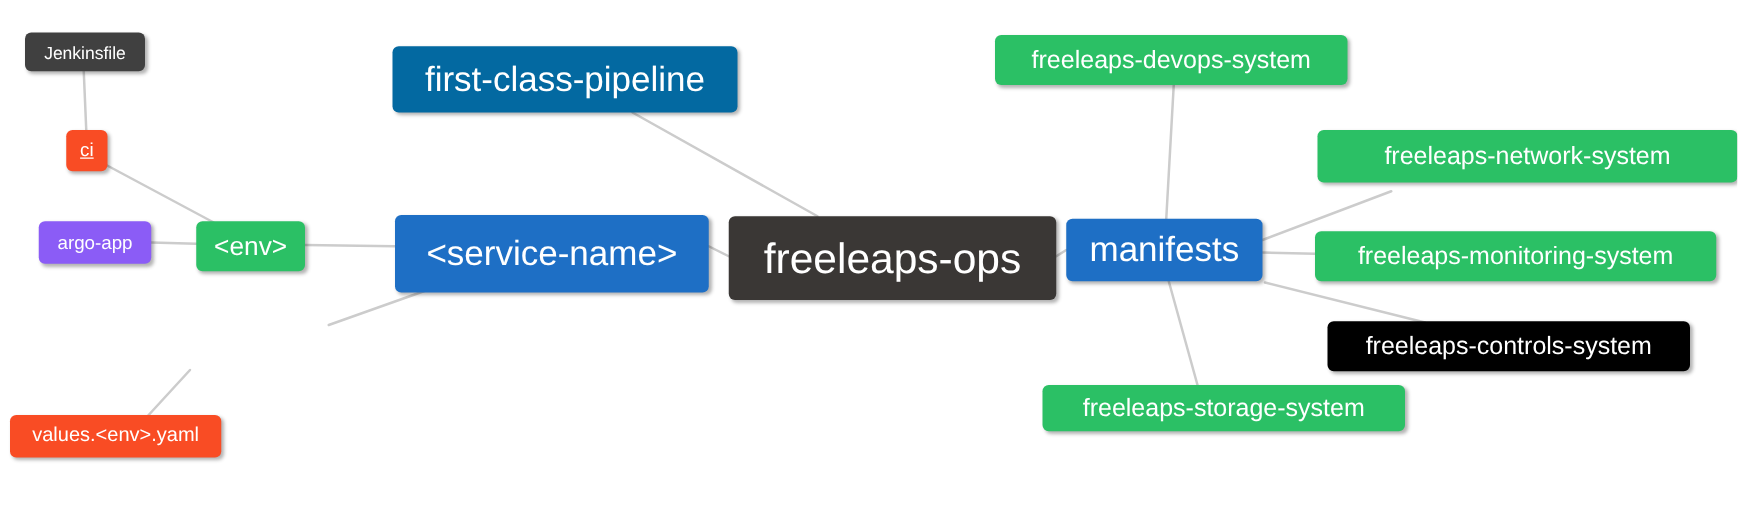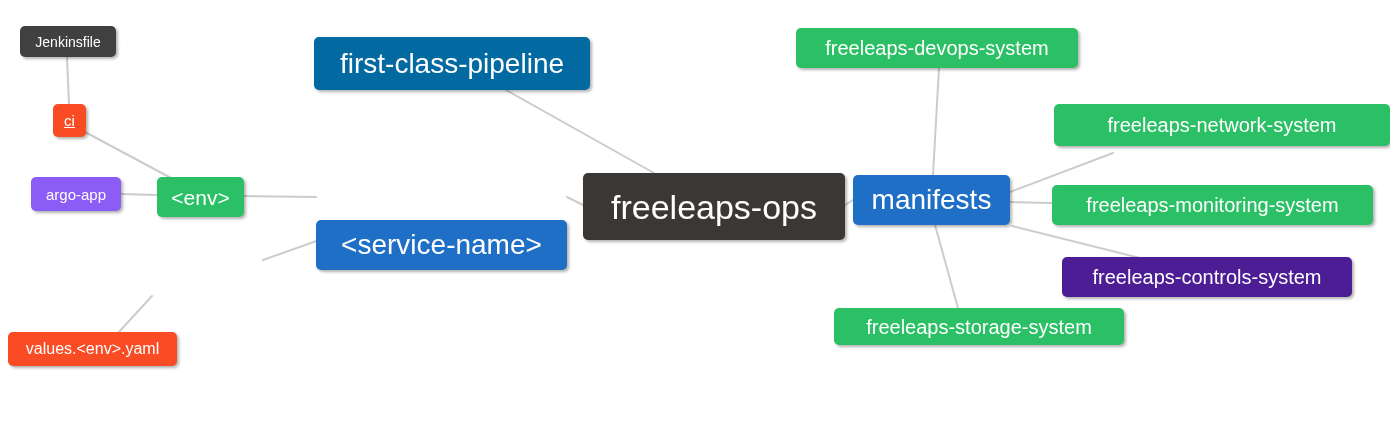--- a/index.html
+++ b/index.html
@@ -22,21 +22,21 @@
     line-height:1;
     user-select:none;
   }
   
   .n-jenkinsfile {left:20px;  top:26px;  width:96px;  height:31px; font-size:14px;}
   .n-ci          {left:53px;  top:104px; width:33px;  height:33px; font-size:15px;text-decoration:underline;}
   .n-argo-app    {left:31px;  top:177px; width:90px;  height:34px; font-size:15px;}
   .n-env         {left:157px; top:177px; width:87px;  height:40px; font-size:21px;}
   .n-helm-pkg    {left:147px; top:257px; width:116px; height:39px; font-size:21px;}
   .n-values      {left:8px;   top:332px; width:169px; height:34px; font-size:16px;}
-  .n-service     {left:316px; top:172px; width:251px; height:50px; font-size:28px;margin-top:48px;}
+  .n-service     {left:316px; top:172px; width:251px; height:62px; font-size:28px;}
   .n-pipeline    {left:314px; top:37px;  width:276px; height:53px; font-size:28px;}
   .n-ops         {left:583px; top:173px; width:262px; height:67px; font-size:34px;}
   .n-manifests   {left:853px; top:175px; width:157px; height:50px; font-size:28px;}
   .n-devops      {left:796px; top:28px;  width:282px; height:40px; font-size:20px;}
   .n-network     {left:1054px;top:104px; width:336px; height:42px; font-size:20px;}
   .n-monitoring  {left:1052px;top:185px; width:321px; height:40px; font-size:20px;}
   .n-controls    {left:1062px;top:257px; width:290px; height:40px; font-size:20px;}
   .n-storage     {left:815px; top:308px; width:290px; height:37px; font-size:20px;margin-left:19px;}
 </style>
 </head>
@@ -68,16 +68,16 @@
   <div class="node n-argo-app" style="background: #8b5cf6;">argo-app</div>
   <div class="node n-env" style="background: rgb(43, 192, 101);">&lt;env&gt;</div>
   <div class="node n-values" style="background: rgb(249, 76, 36);">values.&lt;env&gt;.yaml</div>
   <div class="node n-service" style="background: rgb(30, 111, 197);">&lt;service-name&gt;</div>
   <div class="node n-pipeline" style="background: #0369a1;">first-class-pipeline</div>
   <div class="node n-ops" style="background: rgb(58, 55, 53);">freeleaps-ops</div>
   <div class="node n-manifests" style="background: rgb(30, 111, 197);">manifests</div>
   <div class="node n-devops" style="background: rgb(43, 192, 101);">freeleaps-devops-system</div>
   <div class="node n-network" style="background: rgb(43, 192, 101);">freeleaps-network-system</div>
   <div class="node n-monitoring" style="background: rgb(43, 192, 101);">freeleaps-monitoring-system</div>
-  <div class="node n-controls" style="background: #4c1d95;">freeleaps-controls-system</div>
+  <div class="node n-controls" style="background: #000000;">freeleaps-controls-system</div>
   <div class="node n-storage" style="background: rgb(43, 192, 101);">freeleaps-storage-system</div>
 
 </div>
 
 </body></html>

